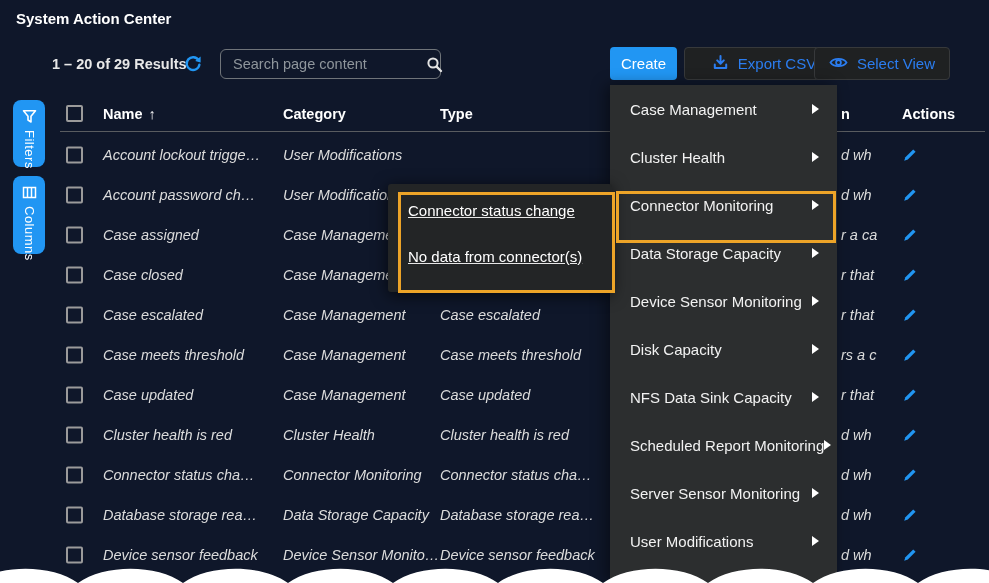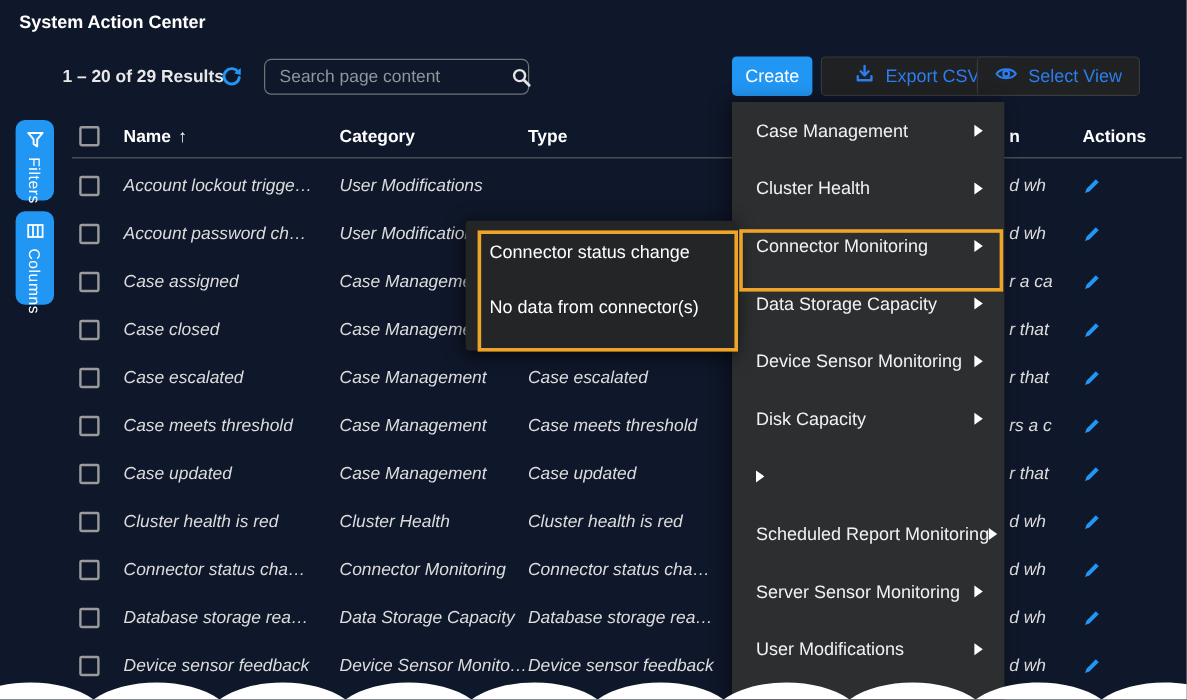--- a/index.html
+++ b/index.html
@@ -66,21 +66,21 @@
   .menu-item{
     position:relative;height:48px;display:flex;align-items:center;padding:0 18px 0 20px;
     box-sizing:border-box;cursor:pointer;color:#f2f2f2;font-size:15px;font-weight:500;
   }
   .menu-item .label{flex:1;white-space:nowrap;}
   .tri-right{width:0;height:0;border-top:5.5px solid transparent;border-bottom:5.5px solid transparent;border-left:7px solid #fff;}
 
   
   .submenu{
     position:absolute;left:388px;top:184px;width:224px;height:108px;background:#232526;
-    border-radius:3px;box-shadow:0 3px 16px rgba(0,0,0,.7);z-index:6;
+    border-radius:3px;box-shadow:0 3px 16px rgba(0,0,0,.7);z-index:6;text-decoration:underline;
   }
   .submenu-item{height:46px;display:flex;align-items:center;padding:6px 0 0 20px;box-sizing:border-box;
     color:#fff;font-size:15px;font-weight:500;cursor:pointer;white-space:nowrap;}
 
   
   .hl-box{position:absolute;border:3.5px solid #eda428;z-index:7;pointer-events:none;}
   .hl-submenu{left:398px;top:192px;width:211px;height:95px;}
   .hl-menuitem{left:616px;top:191px;width:214px;height:46px;}
 
   
@@ -348,20 +348,21 @@
     </div>
     <div class="menu-item">
       <span class="label">Device Sensor Monitoring</span>
       <span class="tri-right"></span>
     </div>
     <div class="menu-item">
       <span class="label">Disk Capacity</span>
       <span class="tri-right"></span>
     </div>
     <div class="menu-item">
+      <span class="label">NFS Data Sink Capacity</span>
       <span class="tri-right"></span>
     </div>
     <div class="menu-item">
       <span class="label">Scheduled Report Monitoring</span>
       <span class="tri-right"></span>
     </div>
     <div class="menu-item">
       <span class="label">Server Sensor Monitoring</span>
       <span class="tri-right"></span>
     </div>

